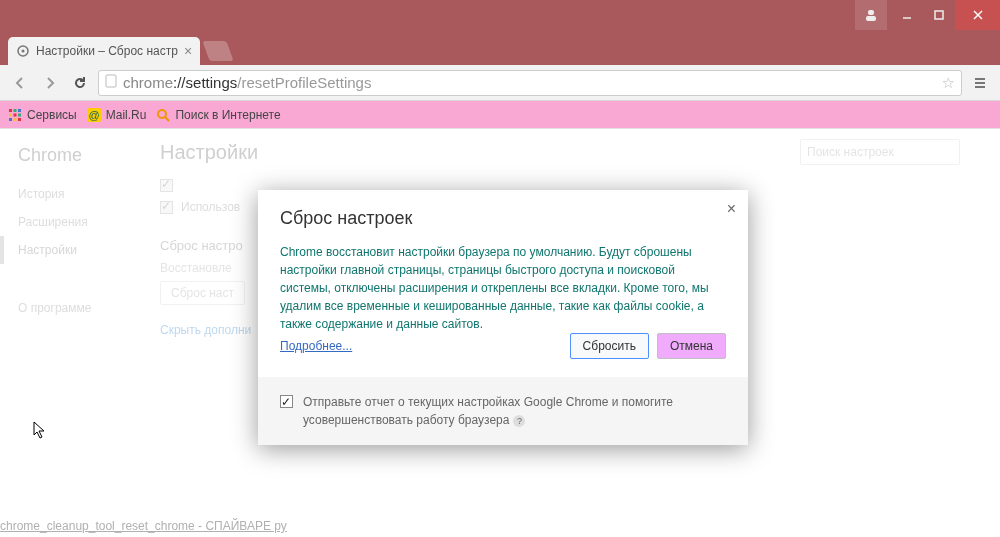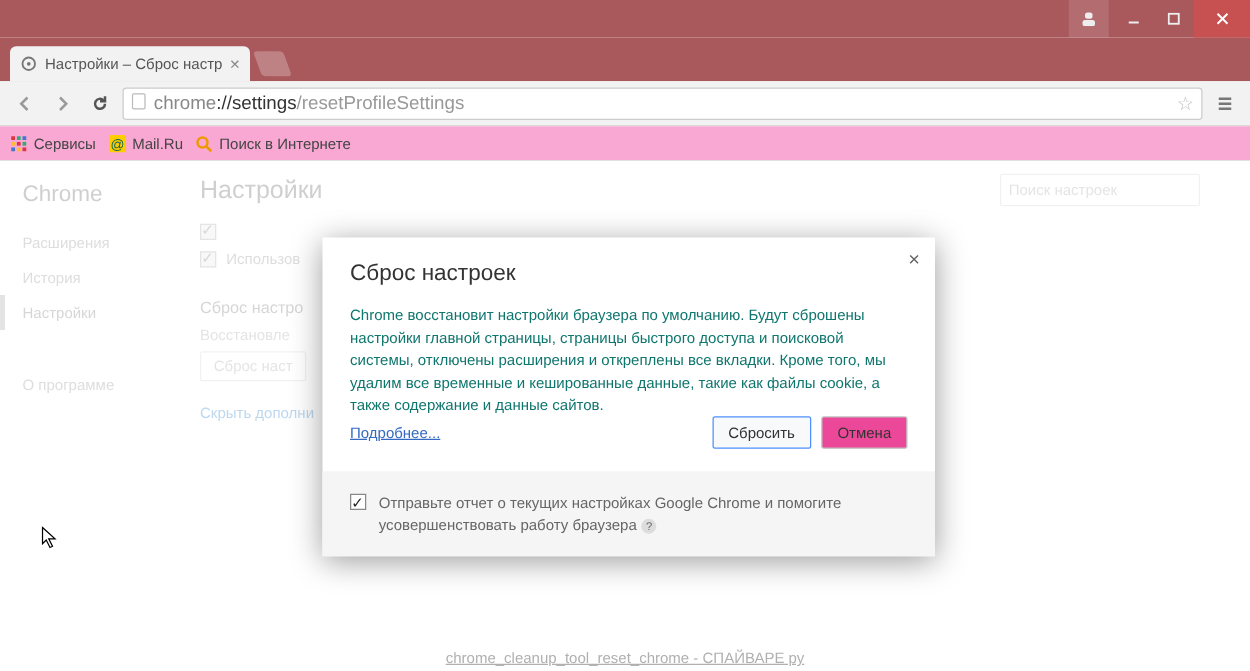--- a/index.html
+++ b/index.html
@@ -47,34 +47,34 @@
 
   .check-row { display: flex; align-items: center; gap: 8px; margin: 8px 0; color: #aaa; font-size: 12px; }
   .chk { width: 13px; height: 13px; border: 1px solid #bbb; background: #eee; position: relative; }
   .chk.checked::after { content: "✓"; position: absolute; top: -3px; left: 0; font-size: 12px; color: #999; }
 
   .sec-title { font-size: 13px; color: #999; margin-top: 24px; margin-bottom: 8px; }
   .subtle { font-size: 12px; color: #bbb; margin: 6px 0; }
   .ghost-btn { display:inline-block; border: 1px solid #ddd; padding: 4px 10px; font-size: 12px; color: #bbb; border-radius: 2px; }
   .link-hide { color: #5a9bd5; font-size: 12px; margin-top: 18px; }
 
-  .footer-caption { position: absolute; bottom: 0; left: 0; right: 0; height: 18px; text-align: center; font-size: 12px; color: #b0b0b0; text-decoration: underline; }
+  .footer-caption { position: absolute; bottom: 0; left: 0; right: 0; height: 18px; text-align: left; font-size: 12px; color: #b0b0b0; text-decoration: underline; }
 
   
   .overlay { position: absolute; left:0; top:129px; right:0; bottom:0; background: rgba(255,255,255,0.6); }
 
   
   .modal { position: absolute; left: 258px; top: 190px; width: 490px; background: #fff; box-shadow: 0 4px 24px rgba(0,0,0,0.4); font-size: 12px; color: #444; }
   .modal-body { padding: 18px 22px 18px 22px; }
   .modal h2 { font-size: 18px; font-weight: normal; color: #333; margin-bottom: 14px; }
   .modal-close { position: absolute; right: 12px; top: 10px; font-size: 16px; color: #666; cursor: pointer; }
   .modal p { line-height: 1.5; color: #0f766e; }
   .modal-learn { color: #356ac3; text-decoration: underline; }
   .modal-actions { float: right; display: flex; gap: 8px; }
-  .mbtn { border: 1px solid #c0c0c0; background: #ec4899; padding: 5px 12px; border-radius: 2px; font-size: 12px; color: #333; cursor: pointer; }
+  .mbtn { border: 1px solid #c0c0c0; background: #f0abfc; padding: 5px 12px; border-radius: 2px; font-size: 12px; color: #333; cursor: pointer; }
   .mbtn.primary { border-color: #4d90fe; background: #f8f9fb; color: #333; }
   .modal-row-actions { display:flex; align-items:center; justify-content:space-between; }
   .modal-foot { background: #f5f5f5; padding: 16px 22px; display: flex; gap: 10px; align-items: flex-start; clear: both; }
   .modal-foot .chk2 { width: 13px; height: 13px; border: 1px solid #888; background: #fff; position: relative; flex-shrink: 0; margin-top: 2px; }
   .modal-foot .chk2.checked::after { content: "✓"; position: absolute; top: -3px; left: 0; font-size: 12px; color: #222; }
   .modal-foot span { color: #666; line-height: 1.5; }
   .help-q { display:inline-block; width:12px; height:12px; border-radius:50%; background:#ddd; color:#888; font-size:9px; text-align:center; line-height:12px; margin-left:4px; }
 
   .cursor { position:absolute; left:33px; top:421px; pointer-events:none; }
 </style>
@@ -190,22 +190,22 @@
           <line x1="9" y1="9" x2="13" y2="13" stroke="#e90" stroke-width="2"></line>
         </svg>
     </span>
     <span>Поиск в Интернете</span>
   </div>
 </div>
 
 <div class="content">
   <div class="sidebar">
     <div class="brand">Chrome</div>
+    <div class="side-item">История</div>
     <div class="side-item">Расширения</div>
-    <div class="side-item">История</div>
     <div class="side-item sel">Настройки</div>
     <div style="height:30px"></div>
     <div class="side-item">О программе</div>
   </div>
   <div class="main">
     <div class="hdr-row">
       <div class="hdr">Настройки</div>
       <div class="search-settings">
           <span>Поиск настроек</span>
         </div>

